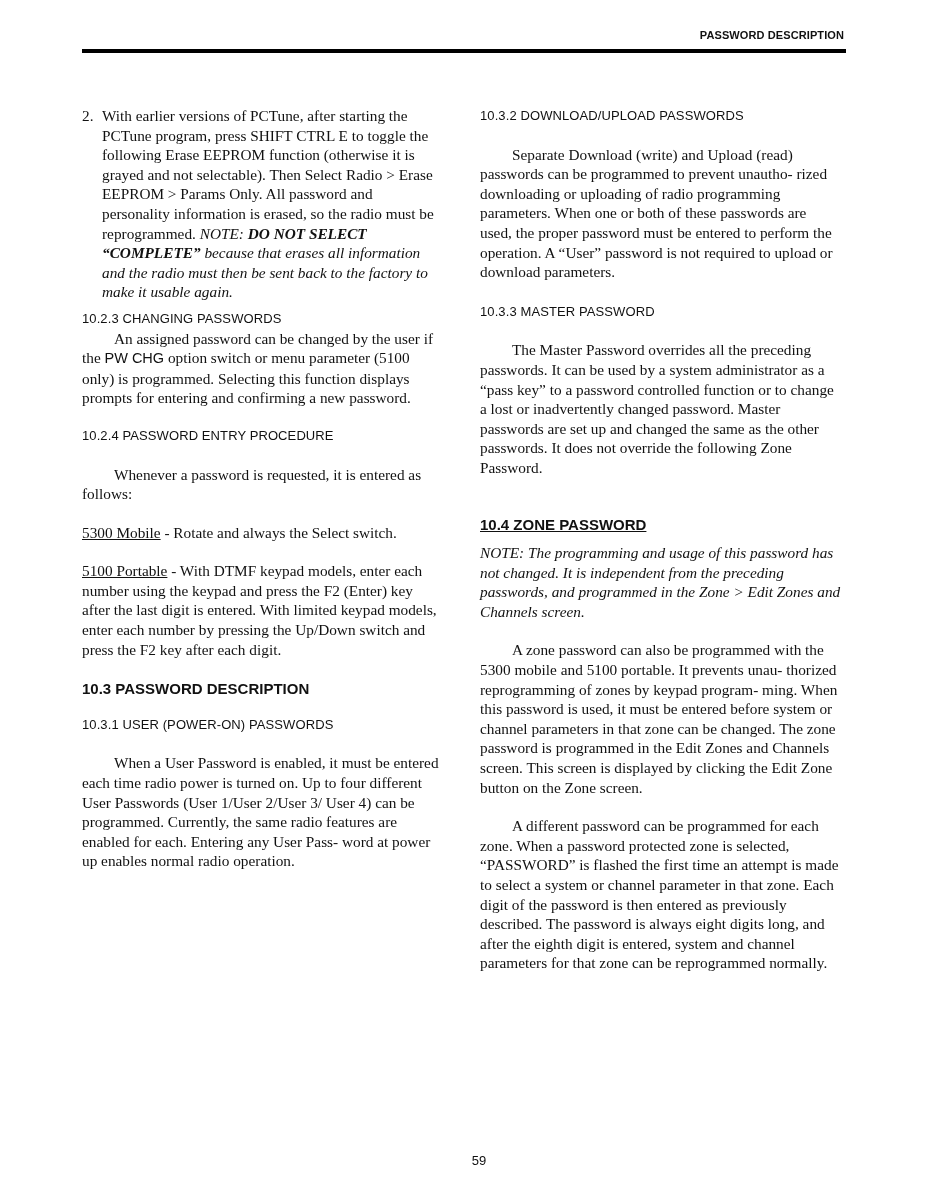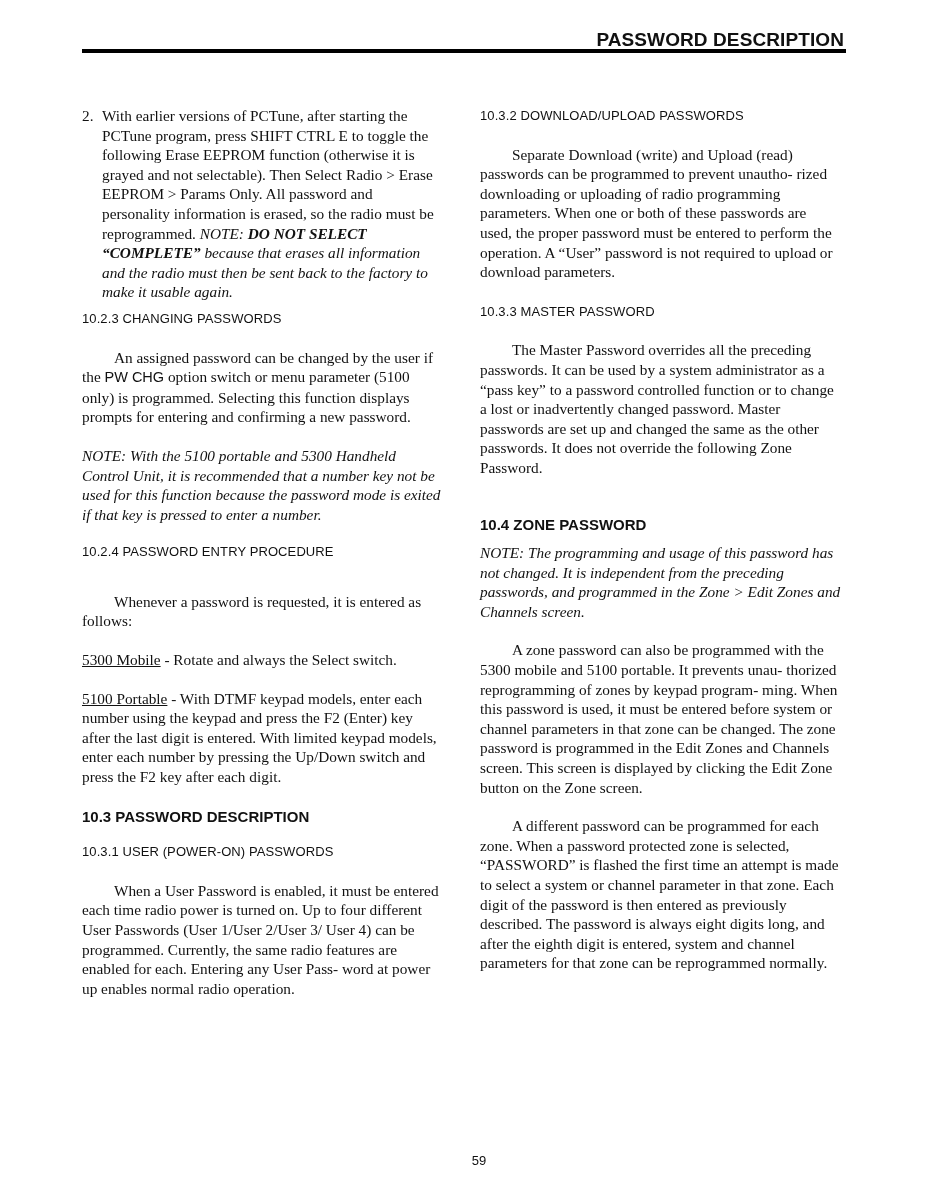--- a/index.html
+++ b/index.html
@@ -14,21 +14,21 @@
       overflow: hidden;
       color: #111111;
       font-family: "Liberation Serif", "DejaVu Serif", serif;
     }
     .running-head {
       position: absolute;
       top: 29px;
       right: 82px;
       font-family: "Liberation Sans", "DejaVu Sans", sans-serif;
       font-weight: bold;
-      font-size: 19px;
+      font-size: 11px;
       letter-spacing: 0.1px;
     }
     .head-rule {
       position: absolute;
       top: 49px;
       left: 82px;
       width: 764px;
       height: 4px;
       background: #000000;
     }
@@ -85,39 +85,38 @@
 <div class="running-head">PASSWORD DESCRIPTION</div>
 <div class="head-rule"></div>
 
 <div class="col col-left">
   <div class="numbered">
     <span class="num">2.</span>
     <p class="body"><span>With earlier versions of PCTune, after starting the PCTune program, press SHIFT CTRL E to toggle the following Erase EEPROM function (otherwise it is grayed and not selectable). Then Select Radio &gt; Erase EEPROM &gt; Params Only. All password and personality information is erased, so the radio must be reprogrammed. </span><i>NOTE: </i><i><b>DO NOT SELECT “COMPLETE”</b></i><i> because that erases all information and the radio must then be sent back to the factory to make it usable again.</i></p>
   </div>
 
   <h3 class="h3" style="margin-top:7px;">10.2.3  CHANGING PASSWORDS</h3>
-  <p class="indent" style="margin-top:19px;"><span>An assigned password can be changed by the user if the </span><span class="sans-inline">PW CHG</span><span> option switch or menu parameter (5100 only) is programmed. Selecting this function displays prompts for entering and confirming a new password.</span></p>
-  <p style="margin-top:19px;font-style:italic;">NOTE: With the 5100 portable and 5300 Handheld Control Unit, it is recommended that a number key not be used for this function because the password mode is exited if that key is pressed to enter a number.</p>
+  <p class="indent" style=""><span>An assigned password can be changed by the user if the </span><span class="sans-inline">PW CHG</span><span> option switch or menu parameter (5100 only) is programmed. Selecting this function displays prompts for entering and confirming a new password.</span></p>
 
   <h3 class="h3" style="margin-top:18px;">10.2.4  PASSWORD ENTRY PROCEDURE</h3>
-  <p class="indent" style="margin-top:30px;">Whenever a password is requested, it is entered as follows:</p>
+  <p class="indent" style="margin-top:19px;">Whenever a password is requested, it is entered as follows:</p>
   <p style="margin-top:19px;"><span class="u">5300 Mobile</span><span> - Rotate and always the Select switch.</span></p>
   <p style="margin-top:19px;"><span class="u">5100 Portable</span><span> - With DTMF keypad models, enter each number using the keypad and press the F2 (Enter) key after the last digit is entered. With limited keypad models, enter each number by pressing the Up/Down switch and press the F2 key after each digit.</span></p>
 
   <h2 class="h2" style="margin-top:20px;">10.3 PASSWORD DESCRIPTION</h2>
   <h3 class="h3" style="margin-top:16px;">10.3.1  USER (POWER-ON) PASSWORDS</h3>
   <p class="indent" style="margin-top:19px;">When a User Password is enabled, it must be entered each time radio power is turned on. Up to four different User Passwords (User 1/User 2/User 3/ User 4) can be programmed. Currently, the same radio features are enabled for each. Entering any User Pass- word at power up enables normal radio operation.</p>
 </div>
 
 <div class="col col-right">
   <h3 class="h3">10.3.2  DOWNLOAD/UPLOAD PASSWORDS</h3>
   <p class="indent" style="margin-top:19px;">Separate Download (write) and Upload (read) passwords can be programmed to prevent unautho- rized downloading or uploading of radio programming parameters. When one or both of these passwords are used, the proper password must be entered to perform the operation. A “User” password is not required to upload or download parameters.</p>
 
   <h3 class="h3" style="margin-top:20px;">10.3.3  MASTER PASSWORD</h3>
   <p class="indent" style="margin-top:19px;">The Master Password overrides all the preceding passwords. It can be used by a system administrator as a “pass key” to a password controlled function or to change a lost or inadvertently changed password. Master passwords are set up and changed the same as the other passwords. It does not override the following Zone Password.</p>
 
-  <h2 class="h2" style="margin-top:37px;">10.4 ZONE PASSWORD</h2>
+  <h2 class="h2" style="margin-top:37px;text-decoration:underline;">10.4 ZONE PASSWORD</h2>
   <p style="margin-top:9px;font-style:italic;">NOTE: The programming and usage of this password has not changed. It is independent from the preceding passwords, and programmed in the Zone &gt; Edit Zones and Channels screen.</p>
   <p class="indent" style="margin-top:19px;">A zone password can also be programmed with the 5300 mobile and 5100 portable. It prevents unau- thorized reprogramming of zones by keypad program- ming. When this password is used, it must be entered before system or channel parameters in that zone can be changed. The zone password is programmed in the Edit Zones and Channels screen. This screen is displayed by clicking the Edit Zone button on the Zone screen.</p>
   <p class="indent" style="margin-top:19px;">A different password can be programmed for each zone. When a password protected zone is selected, “PASSWORD” is flashed the first time an attempt is made to select a system or channel parameter in that zone. Each digit of the password is then entered as previously described. The password is always eight digits long, and after the eighth digit is entered, system and channel parameters for that zone can be reprogrammed normally.</p>
 </div>
 
 <div class="page-number">59</div>
 
 </body></html>

